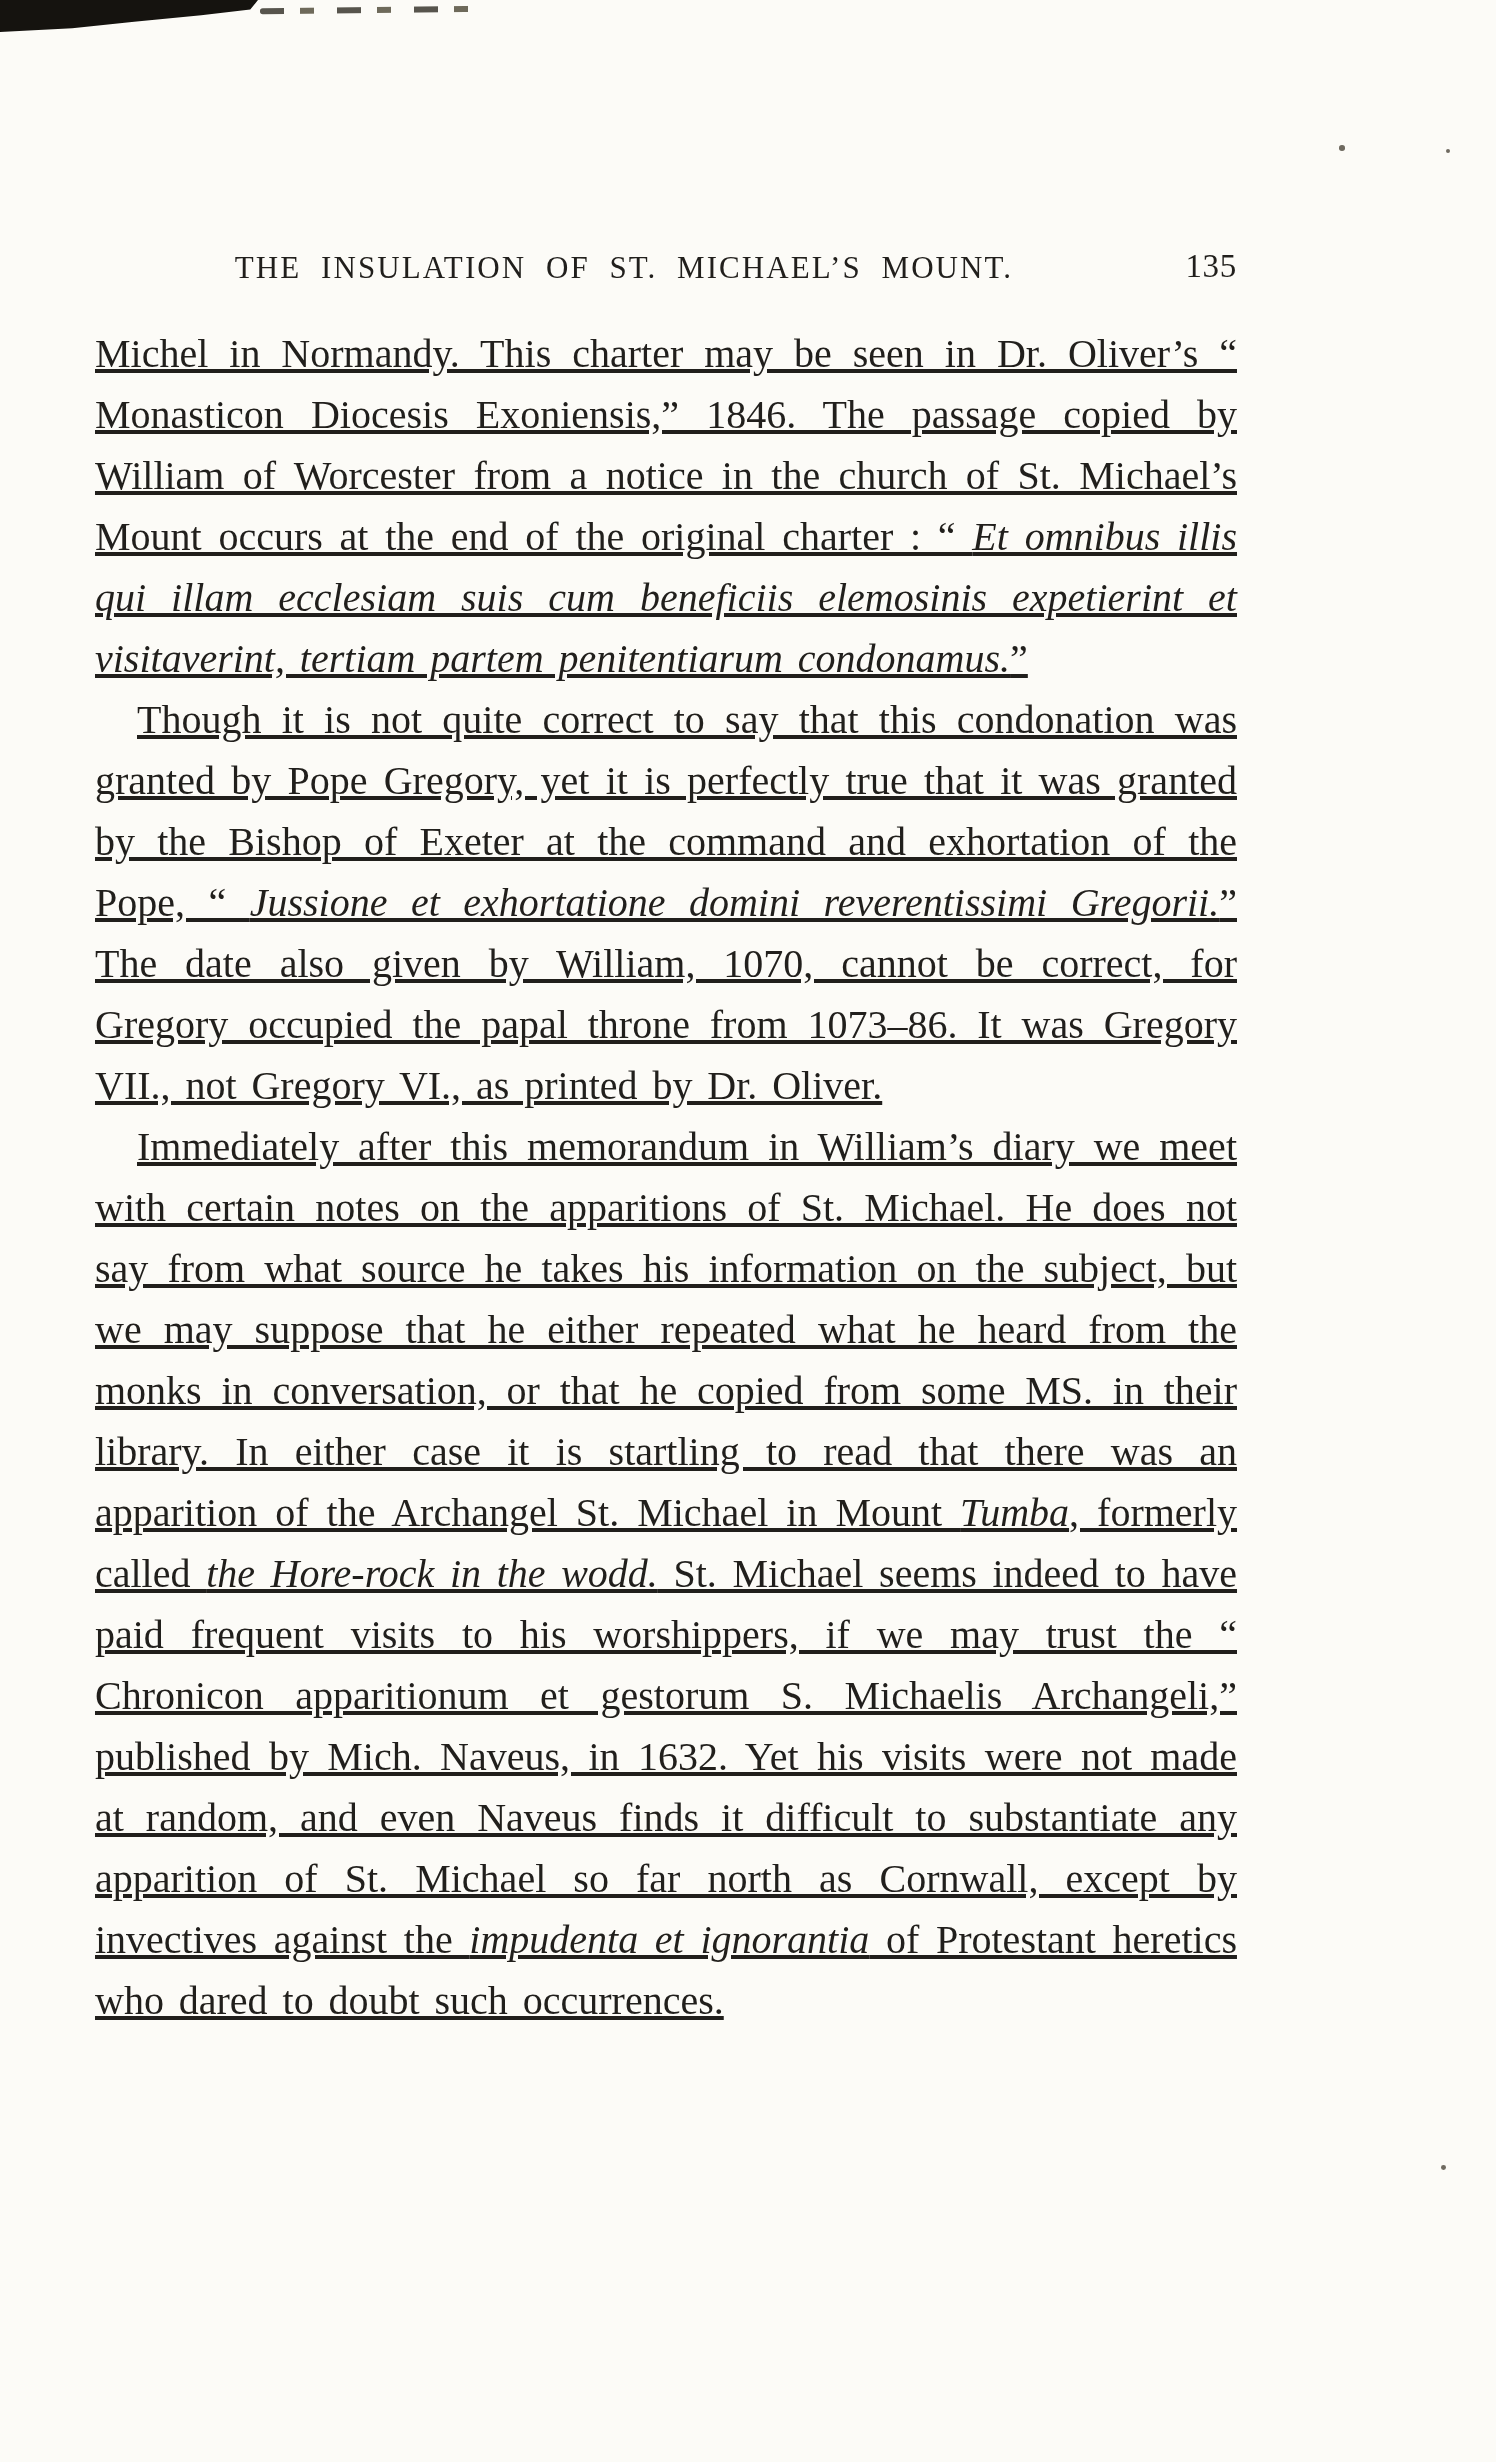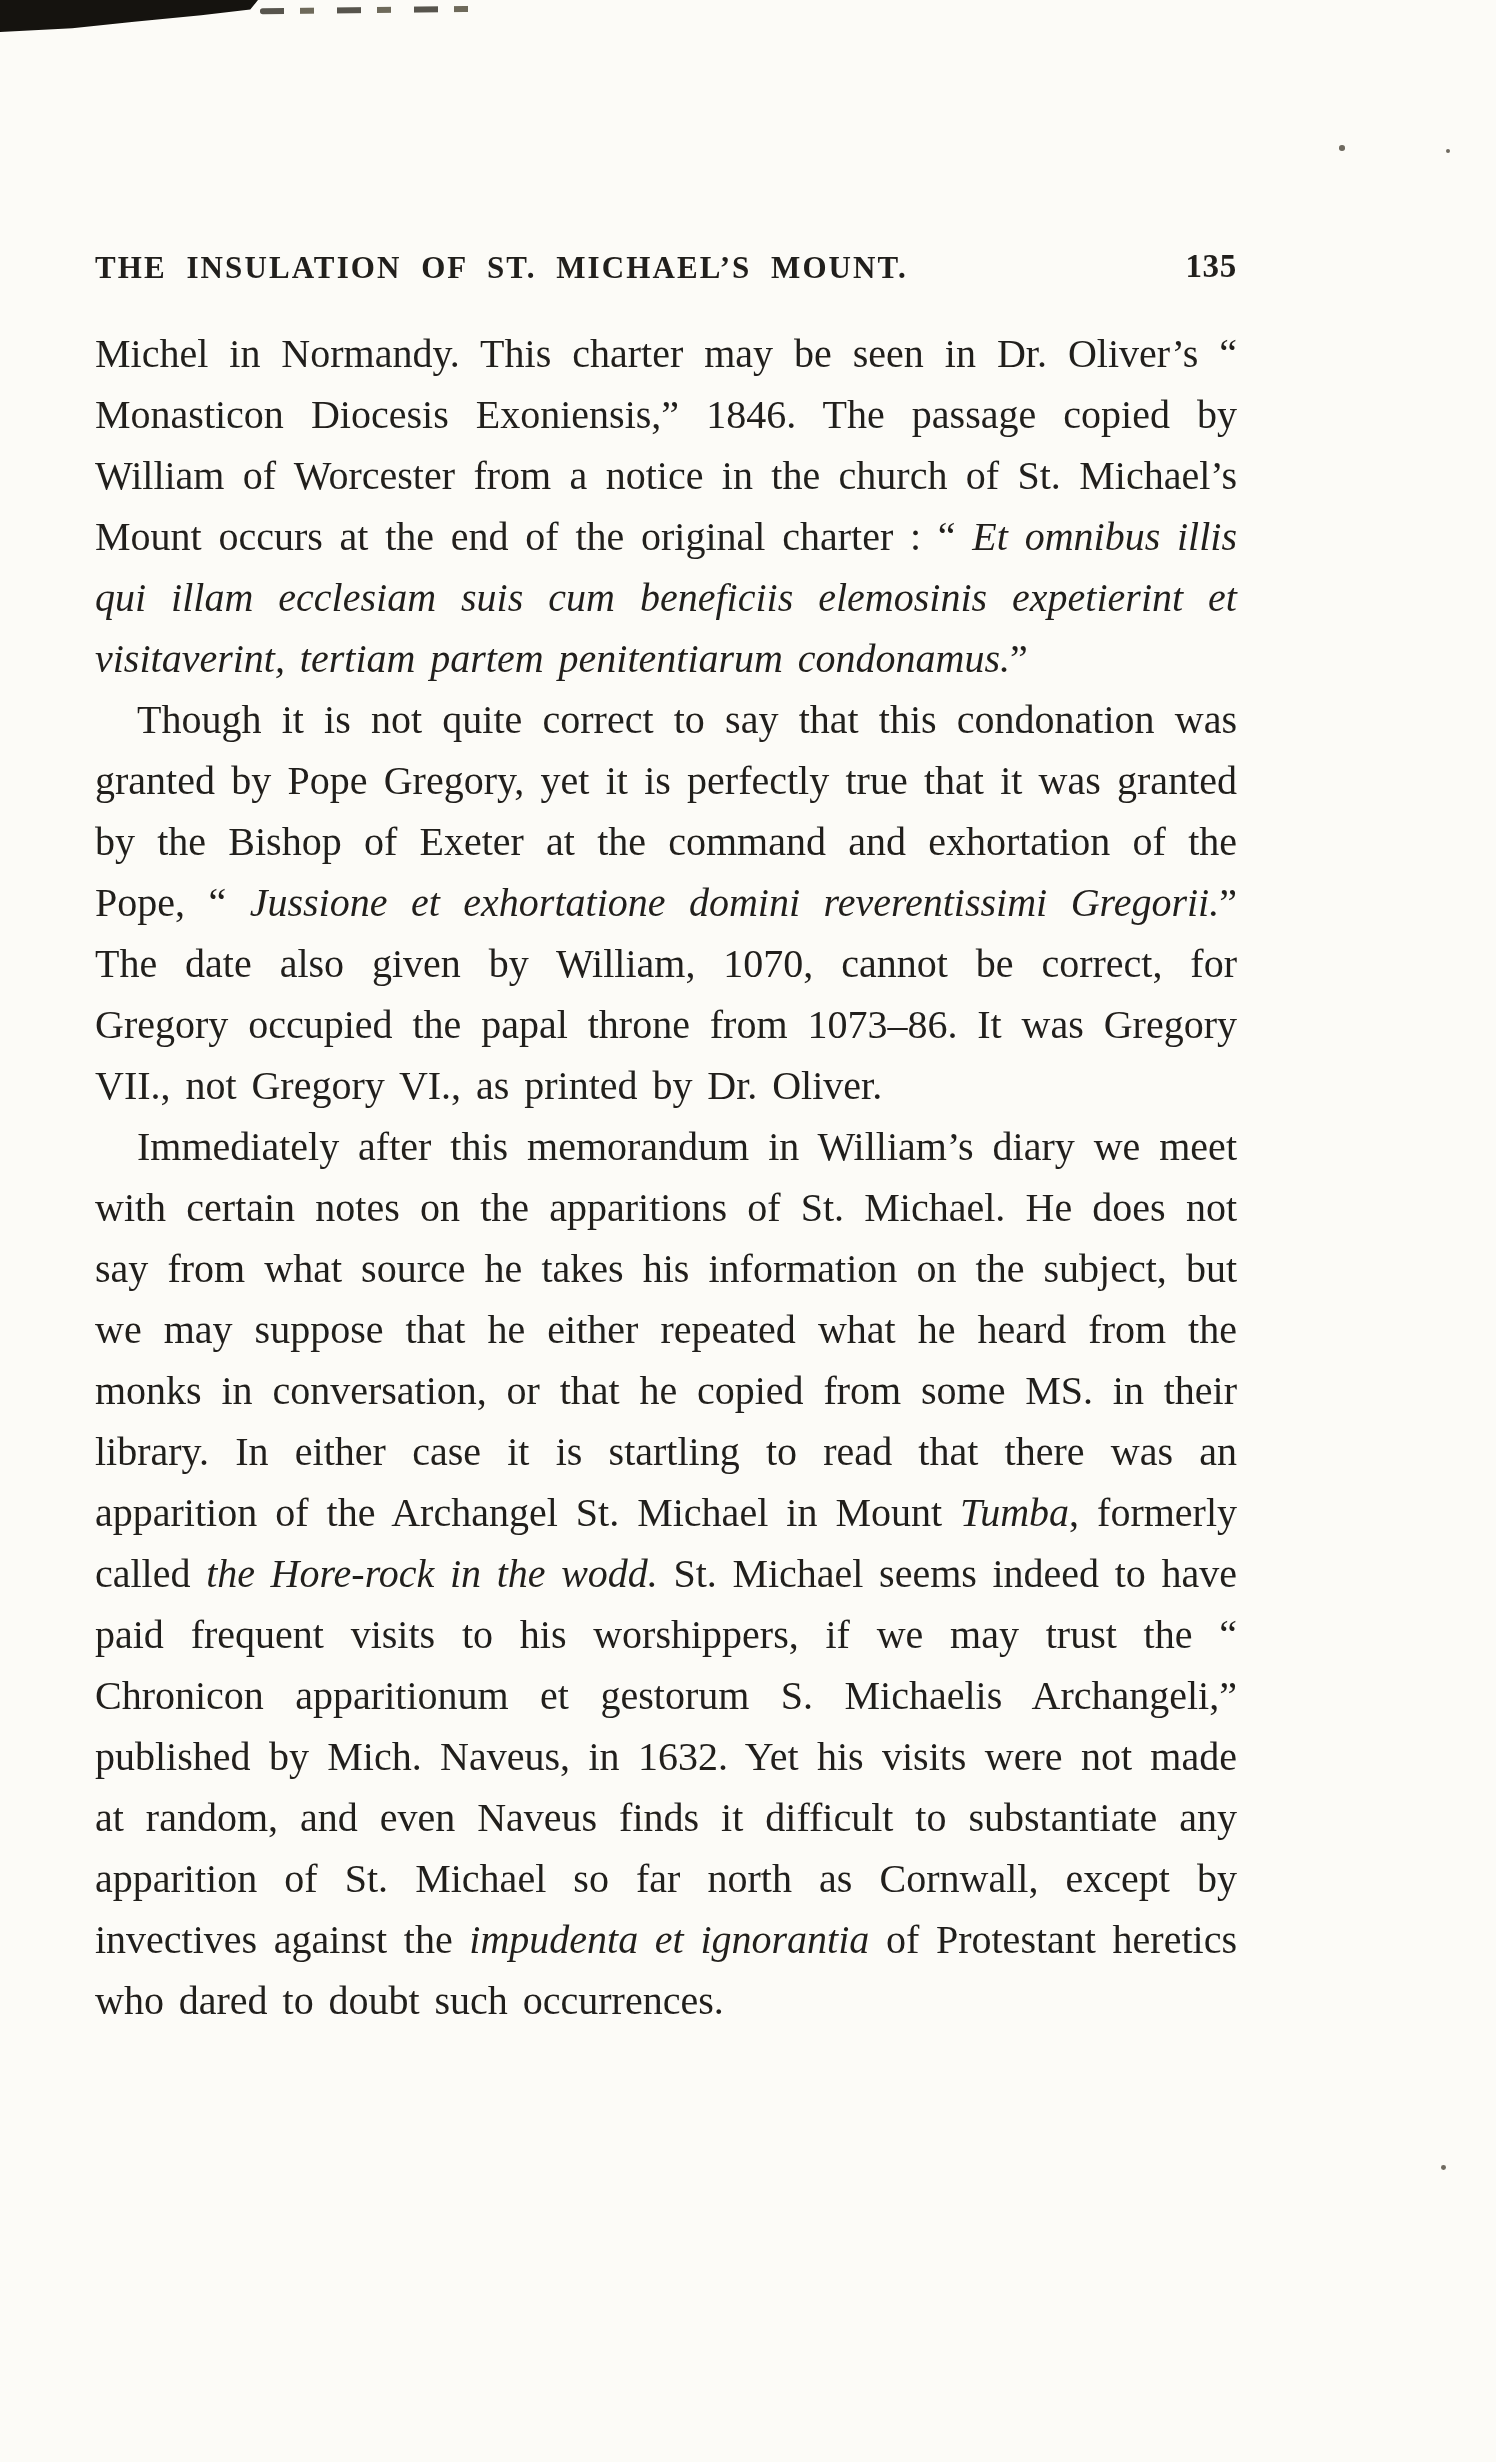--- a/index.html
+++ b/index.html
@@ -42,39 +42,39 @@
     position: absolute;
     left: 95px; top: 248px;
     width: 1142px;
   }
   .header {
     position: relative;
     font-size: 31px;
     line-height: 39px;
     letter-spacing: 2.1px;
     word-spacing: 9.8px;
+    text-align: center;
     padding-right: 84px;
     white-space: nowrap;
-    font-weight: bold;
   }
   .header .num {
     position: absolute;
     right: 0; top: -1.4px;
     font-size: 33px;
     letter-spacing: 0.7px;
     word-spacing: normal;
   }
   .bodytext {
     margin-top: 36px;
     font-size: 40px;
     line-height: 61px;
     text-align: justify;
     word-spacing: 4.9px;
   }
-  .bodytext p { margin: 0; }
+  .bodytext p { margin: 0; text-decoration: underline; }
   .bodytext p.indent { text-indent: 42px; }
   .bodytext em { font-style: italic; }
 </style>
 </head>
 <body>
 
 <div class="page">
 
   <div class="smudge"></div>
   <div class="streak"></div>

